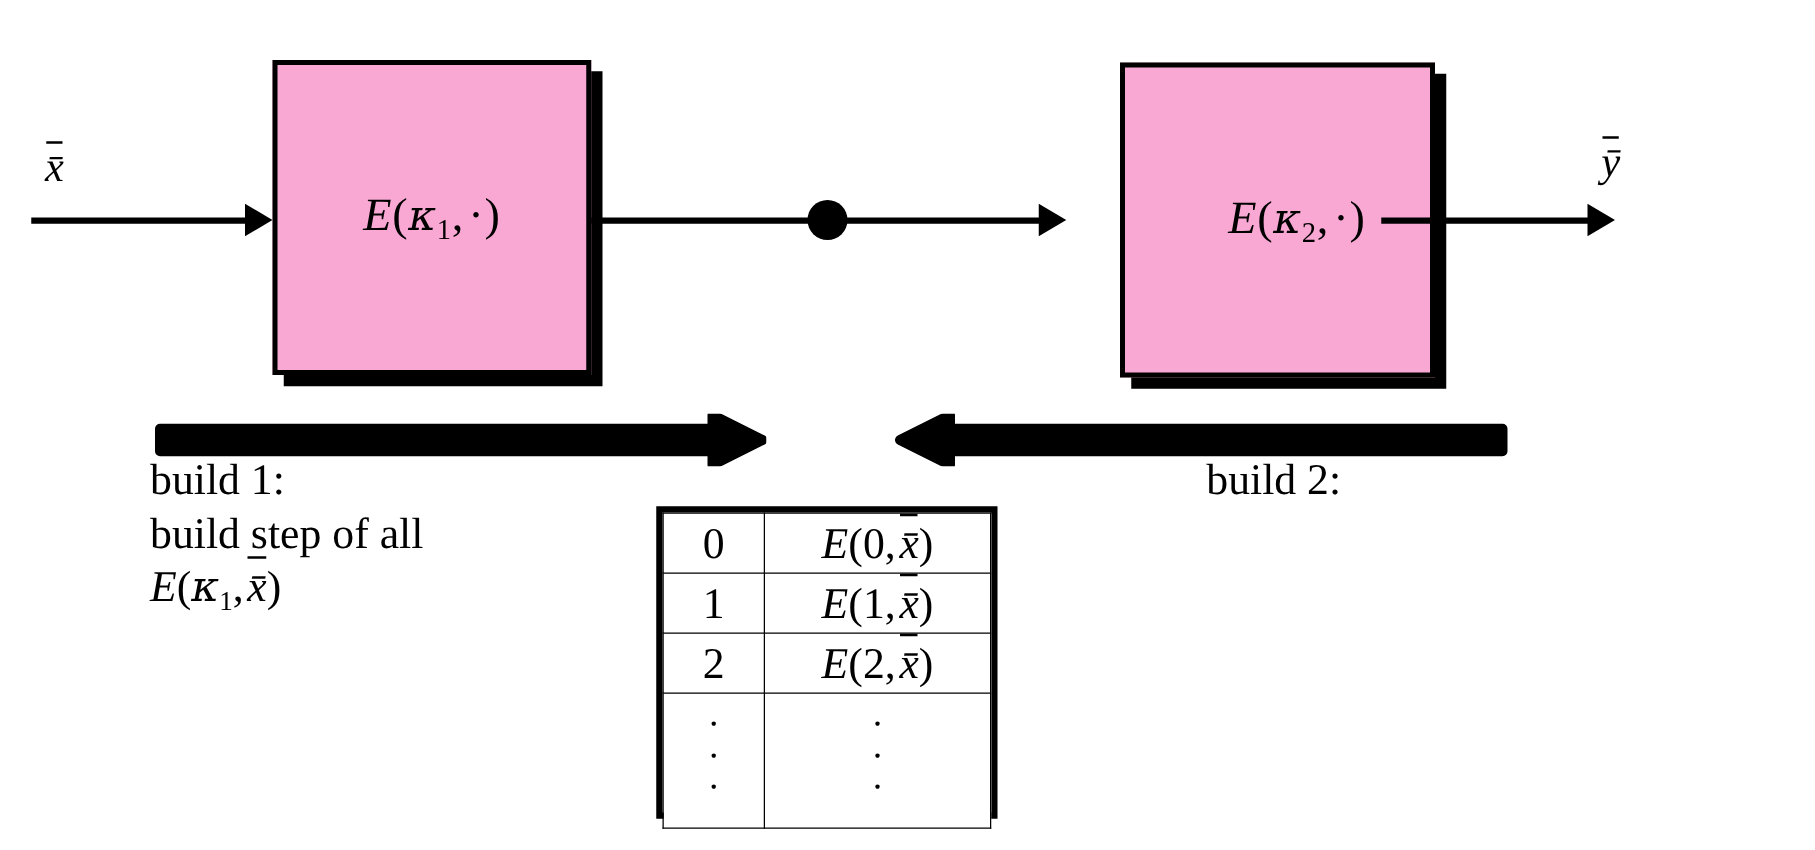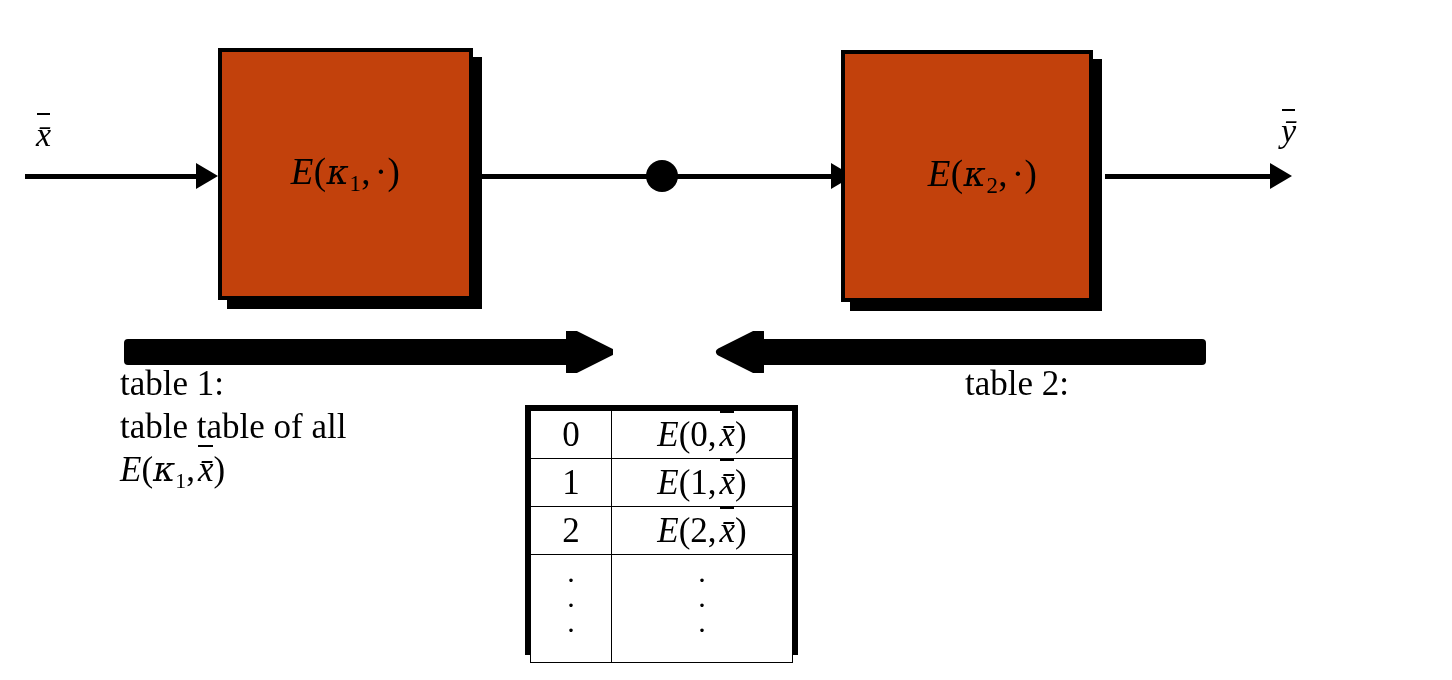--- a/index.html
+++ b/index.html
@@ -15,21 +15,21 @@
     position: relative;
     width: 1452px;
     height: 680px;
     background: #ffffff;
     overflow: hidden;
   }
 
   
   .cipher-box {
     position: absolute;
-    background: #c2410c;
+    background: #f9a8d4;
     border: 4px solid #000000;
     box-sizing: border-box;
     box-shadow: 9px 9px 0 0 #000000;
     display: flex;
     align-items: center;
     justify-content: center;
   }
   .cipher-label {
     font-family: "Liberation Serif", serif;
     font-size: 37px;
@@ -159,21 +159,21 @@
     <span class="cipher-label">
       <span class="fn">E</span><span class="paren">(</span><span class="kappa">κ</span><span class="sub">1</span><span class="paren">, </span><span class="paren">·</span><span class="paren">)</span>
     </span>
   </div>
 
   <div class="hline" style="left:473px; top:174px; width:190px;"></div>
   <div class="junction-dot" style="left:646px; top:160px;"></div>
   <div class="hline" style="left:662px; top:174px; width:175px;"></div>
   <div class="arrowhead-right" style="left:831px; top:163px;"></div>
 
-  <div class="cipher-box" style="left:841px; top:50px; width:252px; height:252px;padding-left:31px;">
+  <div class="cipher-box" style="left:896px; top:50px; width:252px; height:252px;padding-left:31px;">
     <span class="cipher-label">
       <span class="fn">E</span><span class="paren">(</span><span class="kappa">κ</span><span class="sub">2</span><span class="paren">, </span><span class="paren">·</span><span class="paren">)</span>
     </span>
   </div>
 
   <div class="hline" style="left:1105px; top:174px; width:168px;"></div>
   <div class="arrowhead-right" style="left:1270px; top:163px;"></div>
   <div class="var-label" style="left:1281px; top:112px;"><span class="bar-wrap math-italic">ȳ</span></div>
 
   <div class="step-arrow" style="left:118px; top:331px;">
@@ -182,27 +182,27 @@
     </svg>
   </div>
 
   <div class="step-arrow" style="left:712px; top:331px;">
     <svg width="500" height="42" viewBox="0 0 500 42">
       <path d="M 490 12 L 48 12 L 48 1 L 8 21 L 48 41 L 48 30 L 490 30 Z" fill="#000000" stroke="#000000" stroke-width="8" stroke-linejoin="round"></path>
     </svg>
   </div>
 
   <div class="step-text" style="left:120px; top:362px;">
-    <span class="ln">table 1:</span>
-    <span class="ln">table table of all</span>
+    <span class="ln">build 1:</span>
+    <span class="ln">build step of all</span>
     <span class="ln"><span class="math-italic">E</span>(<span class="kappa">κ</span><span class="sub">1</span>, <span class="bar-wrap math-italic">x̄</span>)</span>
   </div>
 
   <div class="step-text" style="left:965px; top:362px;">
-    <span class="ln">table 2:</span>
+    <span class="ln">build 2:</span>
   </div>
 
   <div id="lookup-table" style="left:525px; top:405px; width:273px; height:250px;">
     <table>
       <tbody>
         <tr class="data-row">
           <td class="key-col">0</td>
           <td><span class="math-italic">E</span>(<span>0</span>, <span class="bar-wrap math-italic">x̄</span>)</td>
         </tr>
         <tr class="data-row">

